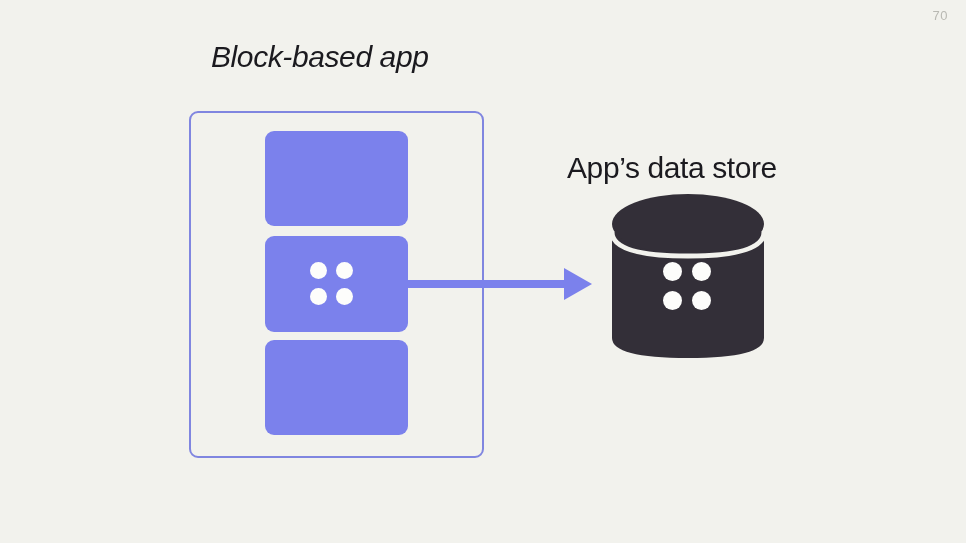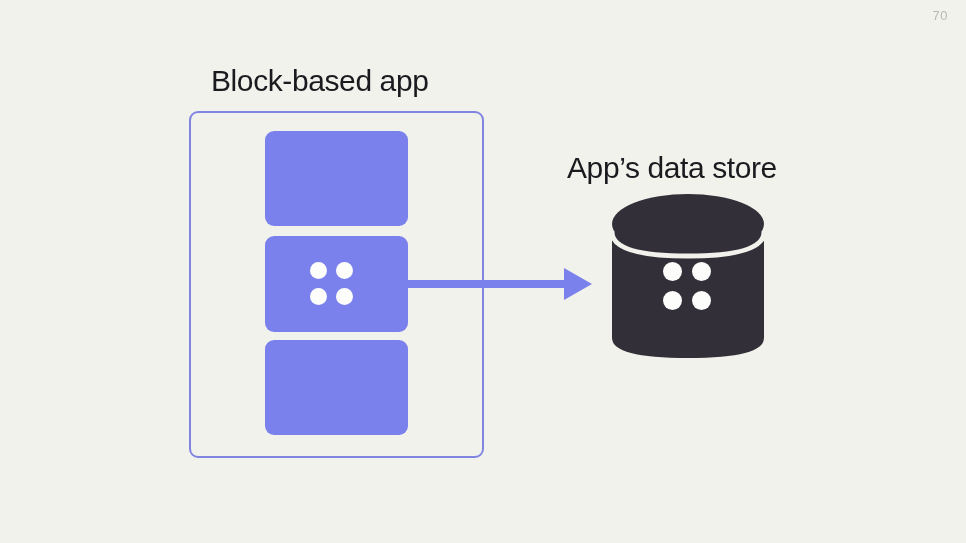--- a/index.html
+++ b/index.html
@@ -34,21 +34,22 @@
     position: absolute;
     font-size: 30px;
     font-weight: 500;
     color: #1b1a1f;
     letter-spacing: -0.4px;
     white-space: nowrap;
     font-family: "Liberation Sans", sans-serif;
   }
   .heading-app {
     left: 211px;
-    top: 64px;
+    top: 40px;
+    font-style: italic;
   }
   .heading-store {
     left: 567px;
     top: 127px;
     margin-top: 24px;
   }
   .app-container {
     position: absolute;
     left: 189px;
     top: 111px;

